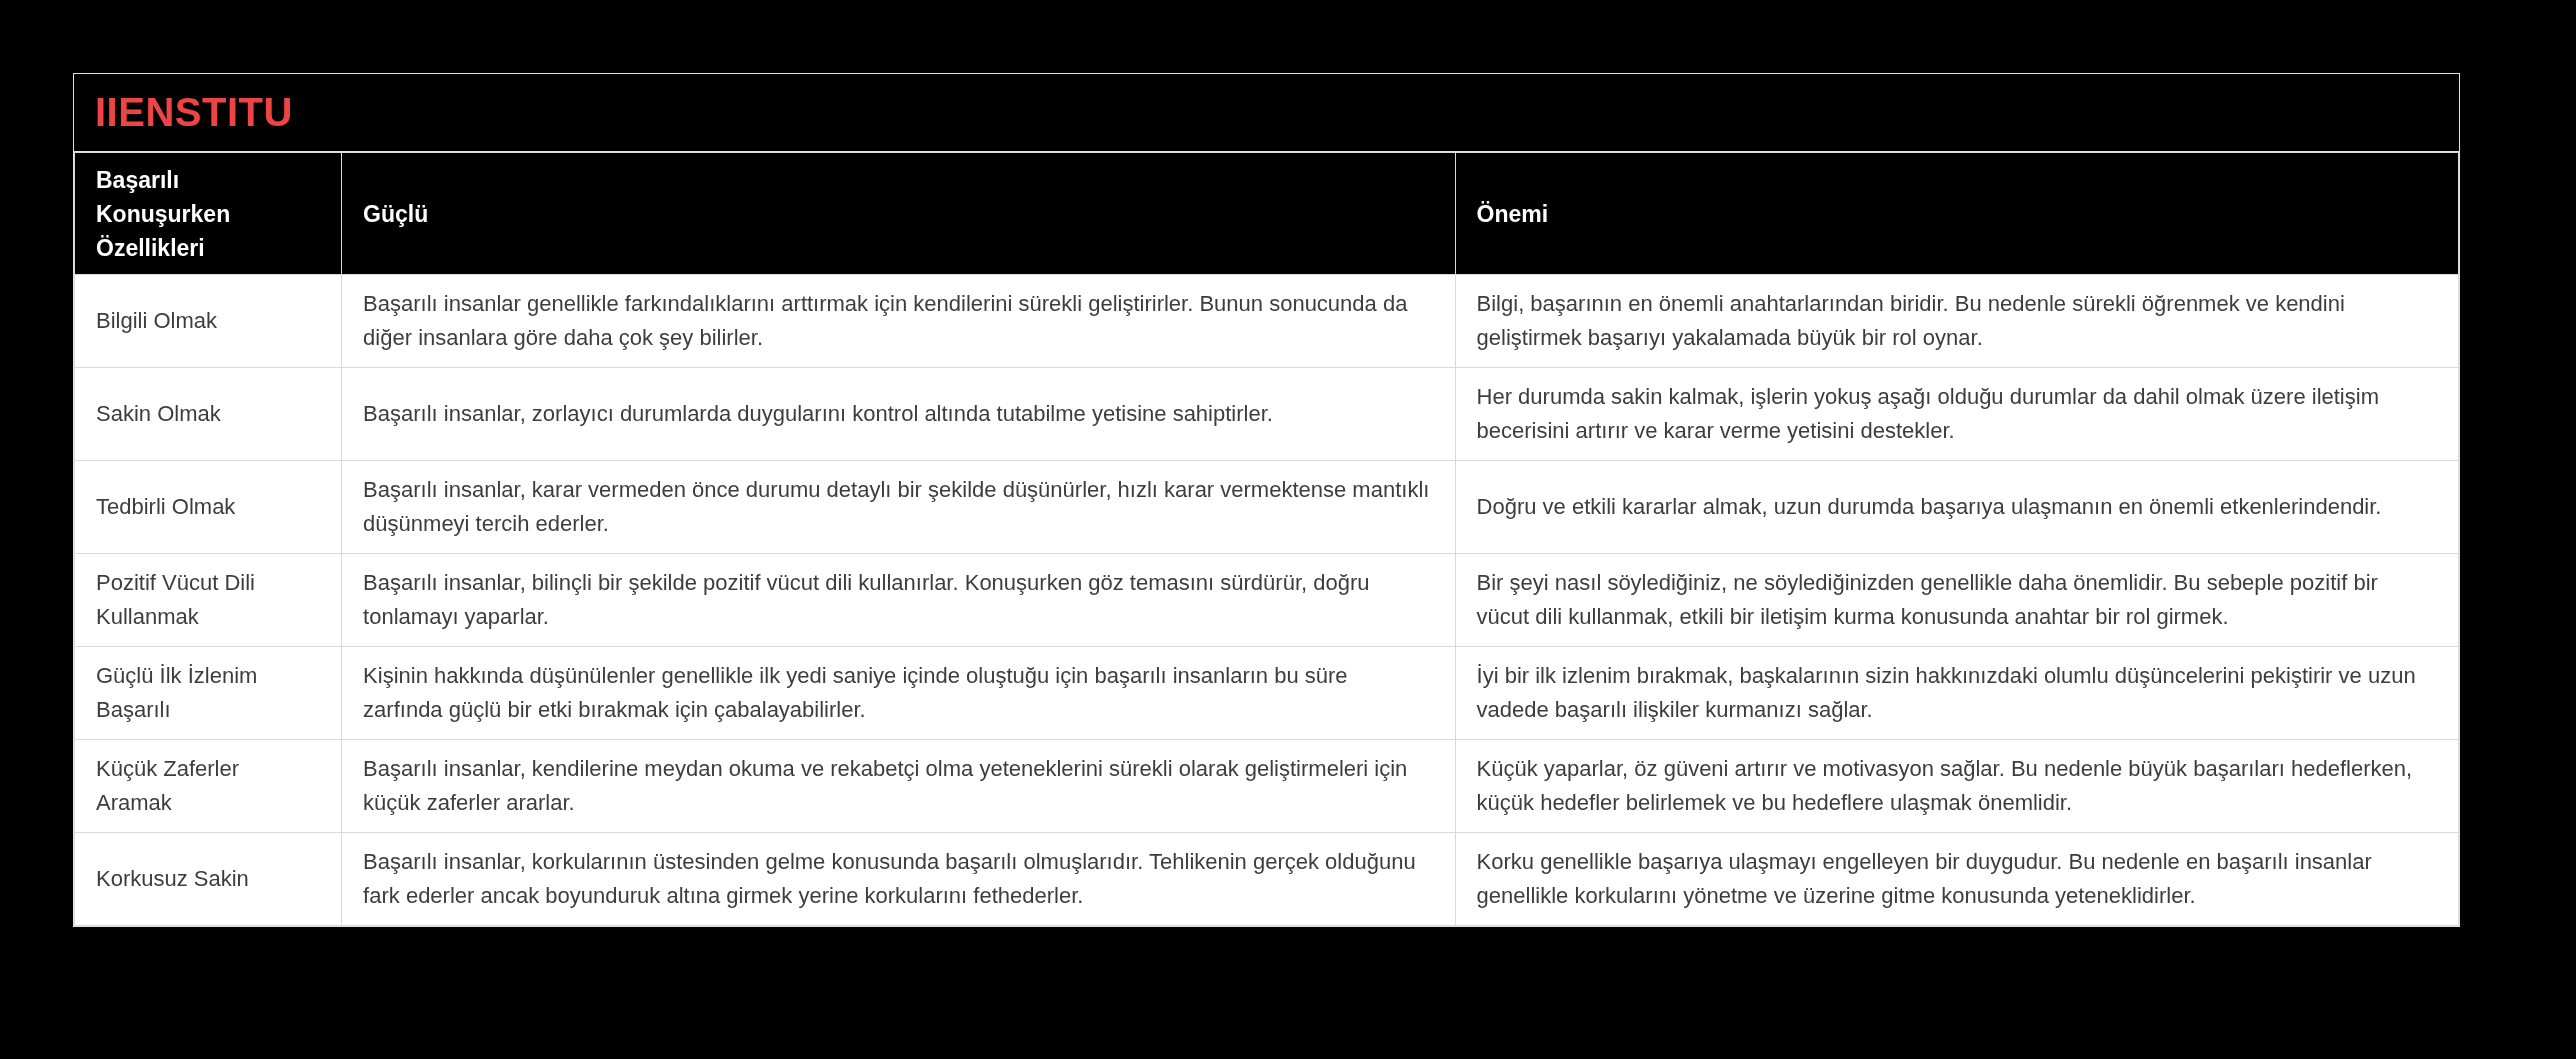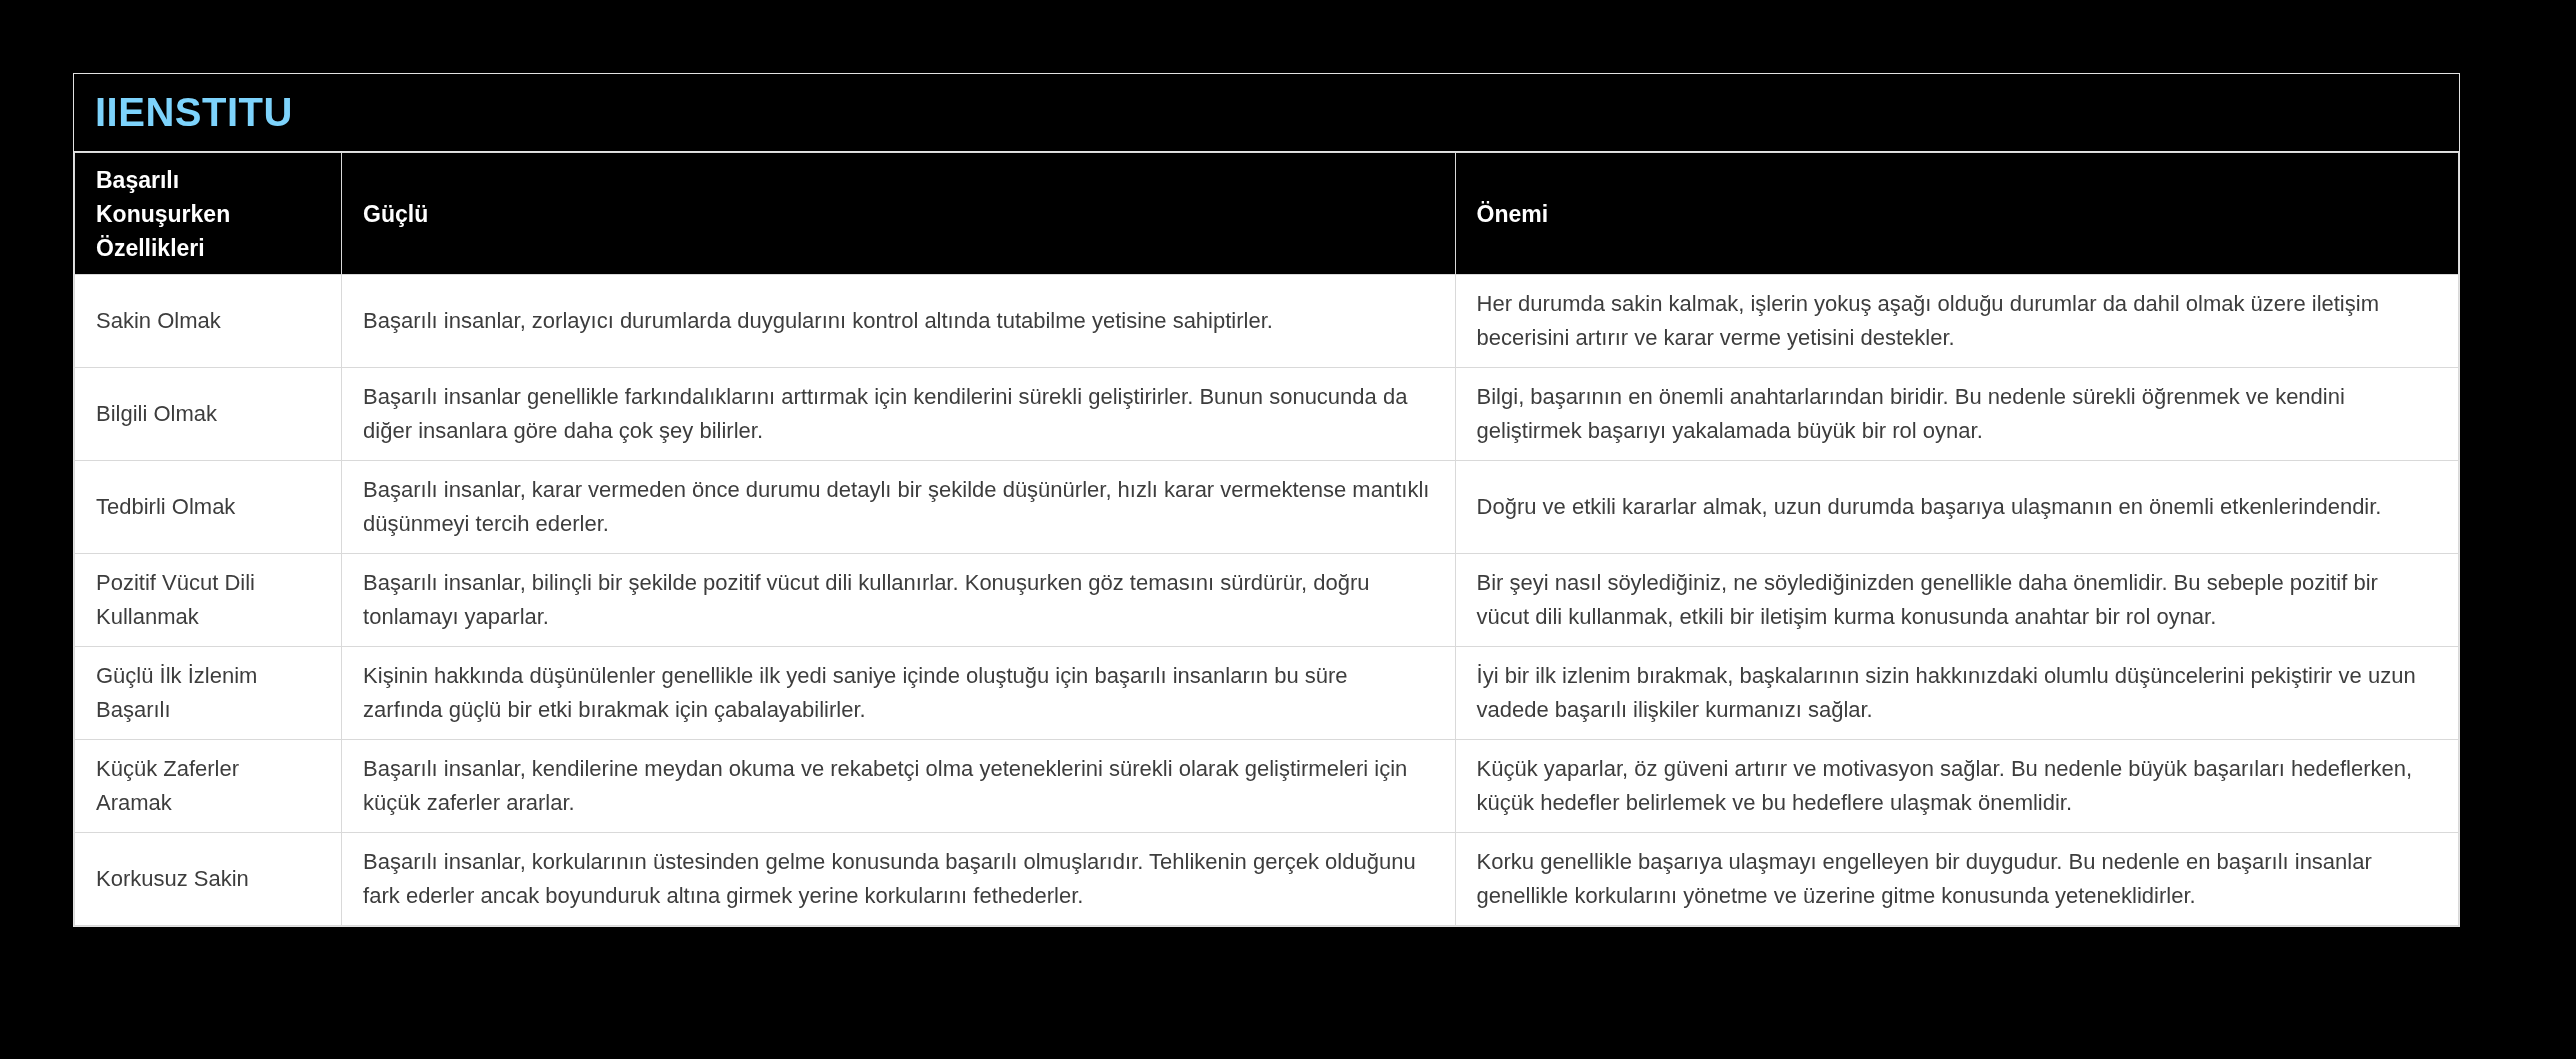--- a/index.html
+++ b/index.html
@@ -16,21 +16,21 @@
     left: 73px;
     top: 73px;
     width: 2387px;
     box-sizing: border-box;
     border: 1.9px solid #e2e2e2;
     background: #ffffff;
   }
   .title-bar {
     height: 78px;
     background: #000000;
-    color: #7dd3fc;
+    color: #ef4444;
     display: flex;
     align-items: center;
     padding-left: 21px;
     font-size: 40px;
     font-weight: bold;
     letter-spacing: 0.5px;
     border-bottom: 1.9px solid #e2e2e2;
     box-sizing: border-box;
   }
   table.traits {
@@ -79,38 +79,38 @@
     </colgroup>
     <thead>
       <tr>
         <th>Başarılı Konuşurken Özellikleri</th>
         <th>Güçlü</th>
         <th>Önemi</th>
       </tr>
     </thead>
     <tbody>
       <tr>
+        <td class="trait-col">Bilgili Olmak</td>
+        <td>Başarılı insanlar genellikle farkındalıklarını arttırmak için kendilerini sürekli geliştirirler. Bunun sonucunda da diğer insanlara göre daha çok şey bilirler.</td>
+        <td>Bilgi, başarının en önemli anahtarlarından biridir. Bu nedenle sürekli öğrenmek ve kendini geliştirmek başarıyı yakalamada büyük bir rol oynar.</td>
+      </tr>
+      <tr>
         <td class="trait-col">Sakin Olmak</td>
         <td>Başarılı insanlar, zorlayıcı durumlarda duygularını kontrol altında tutabilme yetisine sahiptirler.</td>
         <td>Her durumda sakin kalmak, işlerin yokuş aşağı olduğu durumlar da dahil olmak üzere iletişim becerisini artırır ve karar verme yetisini destekler.</td>
-      </tr>
-      <tr>
-        <td class="trait-col">Bilgili Olmak</td>
-        <td>Başarılı insanlar genellikle farkındalıklarını arttırmak için kendilerini sürekli geliştirirler. Bunun sonucunda da diğer insanlara göre daha çok şey bilirler.</td>
-        <td>Bilgi, başarının en önemli anahtarlarından biridir. Bu nedenle sürekli öğrenmek ve kendini geliştirmek başarıyı yakalamada büyük bir rol oynar.</td>
       </tr>
       <tr>
         <td class="trait-col">Tedbirli Olmak</td>
         <td>Başarılı insanlar, karar vermeden önce durumu detaylı bir şekilde düşünürler, hızlı karar vermektense mantıklı düşünmeyi tercih ederler.</td>
         <td>Doğru ve etkili kararlar almak, uzun durumda başarıya ulaşmanın en önemli etkenlerindendir.</td>
       </tr>
       <tr>
         <td class="trait-col">Pozitif Vücut Dili Kullanmak</td>
         <td>Başarılı insanlar, bilinçli bir şekilde pozitif vücut dili kullanırlar. Konuşurken göz temasını sürdürür, doğru tonlamayı yaparlar.</td>
-        <td>Bir şeyi nasıl söylediğiniz, ne söylediğinizden genellikle daha önemlidir. Bu sebeple pozitif bir vücut dili kullanmak, etkili bir iletişim kurma konusunda anahtar bir rol oynar.</td>
+        <td>Bir şeyi nasıl söylediğiniz, ne söylediğinizden genellikle daha önemlidir. Bu sebeple pozitif bir vücut dili kullanmak, etkili bir iletişim kurma konusunda anahtar bir rol girmek.</td>
       </tr>
       <tr>
         <td class="trait-col">Güçlü İlk İzlenim Başarılı</td>
         <td>Kişinin hakkında düşünülenler genellikle ilk yedi saniye içinde oluştuğu için başarılı insanların bu süre zarfında güçlü bir etki bırakmak için çabalayabilirler.</td>
         <td>İyi bir ilk izlenim bırakmak, başkalarının sizin hakkınızdaki olumlu düşüncelerini pekiştirir ve uzun vadede başarılı ilişkiler kurmanızı sağlar.</td>
       </tr>
       <tr>
         <td class="trait-col">Küçük Zaferler Aramak</td>
         <td>Başarılı insanlar, kendilerine meydan okuma ve rekabetçi olma yeteneklerini sürekli olarak geliştirmeleri için küçük zaferler ararlar.</td>
         <td>Küçük yaparlar, öz güveni artırır ve motivasyon sağlar. Bu nedenle büyük başarıları hedeflerken, küçük hedefler belirlemek ve bu hedeflere ulaşmak önemlidir.</td>

